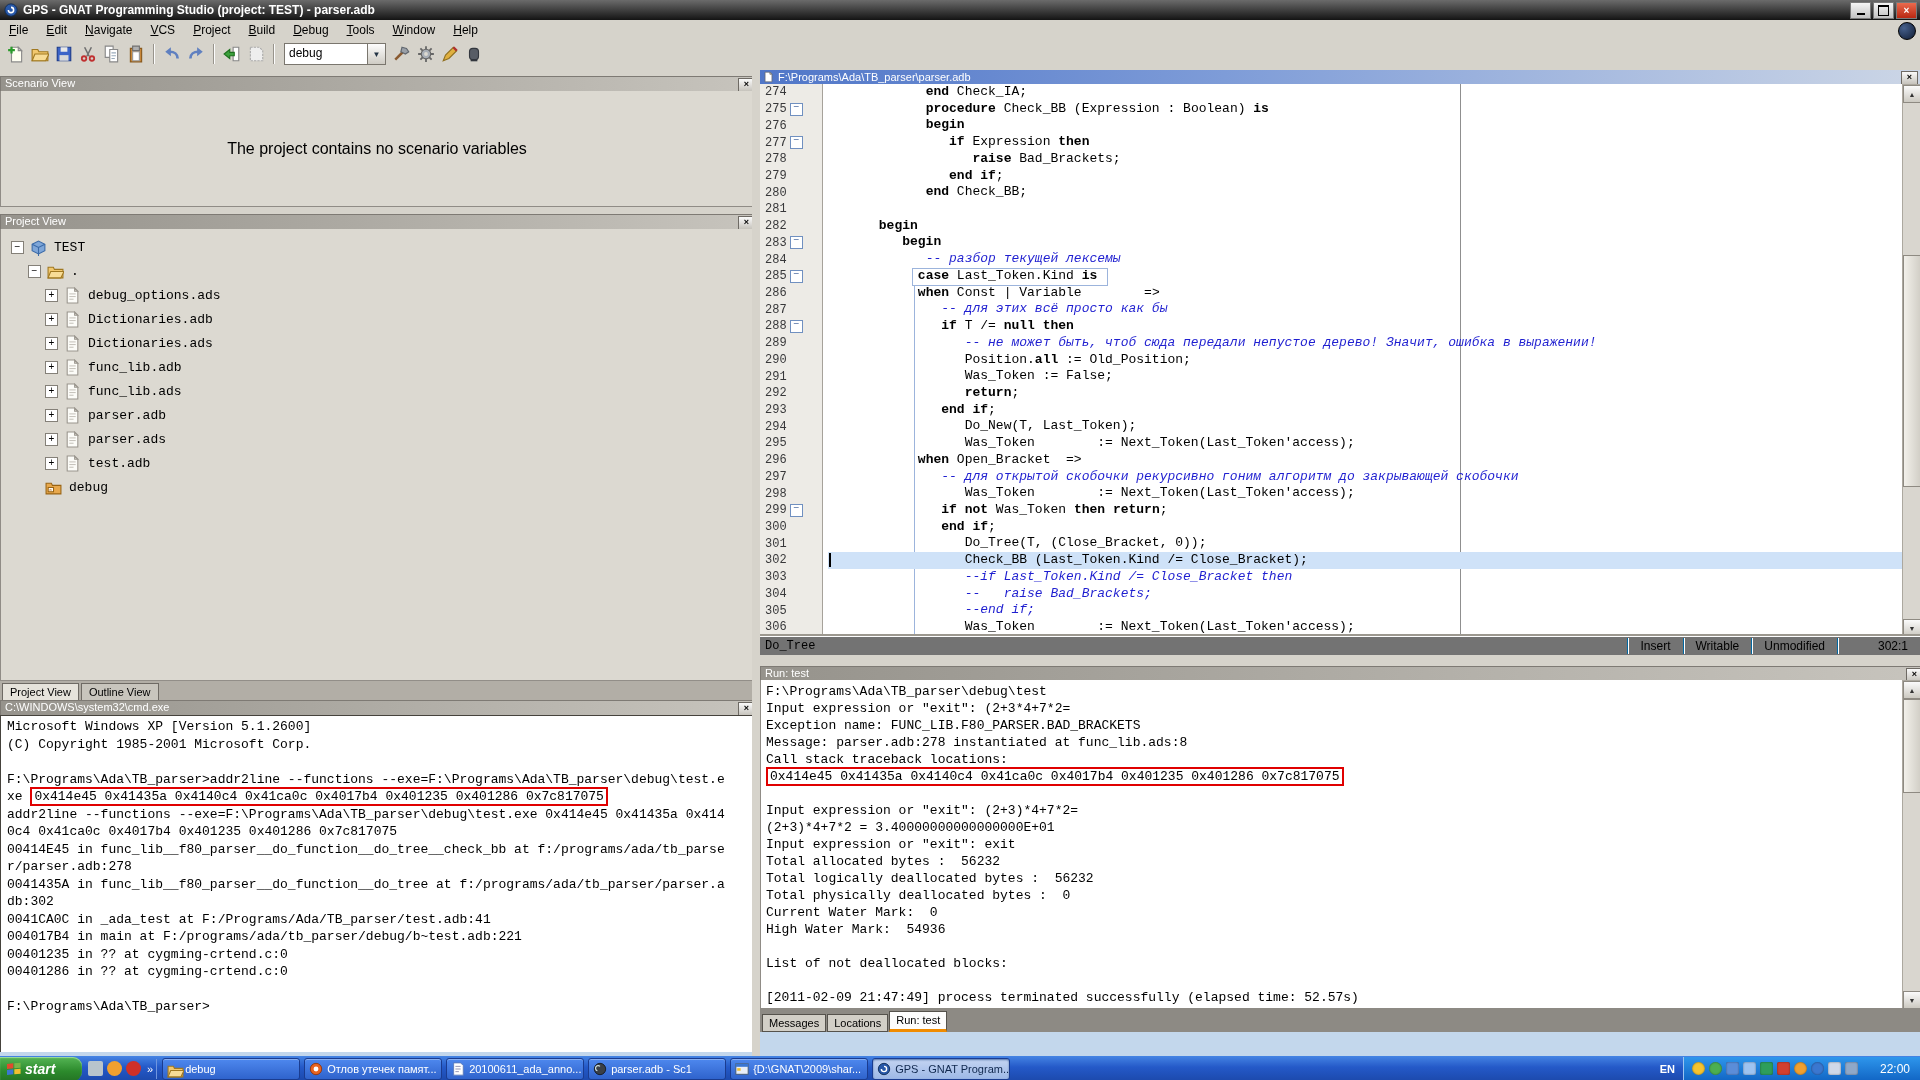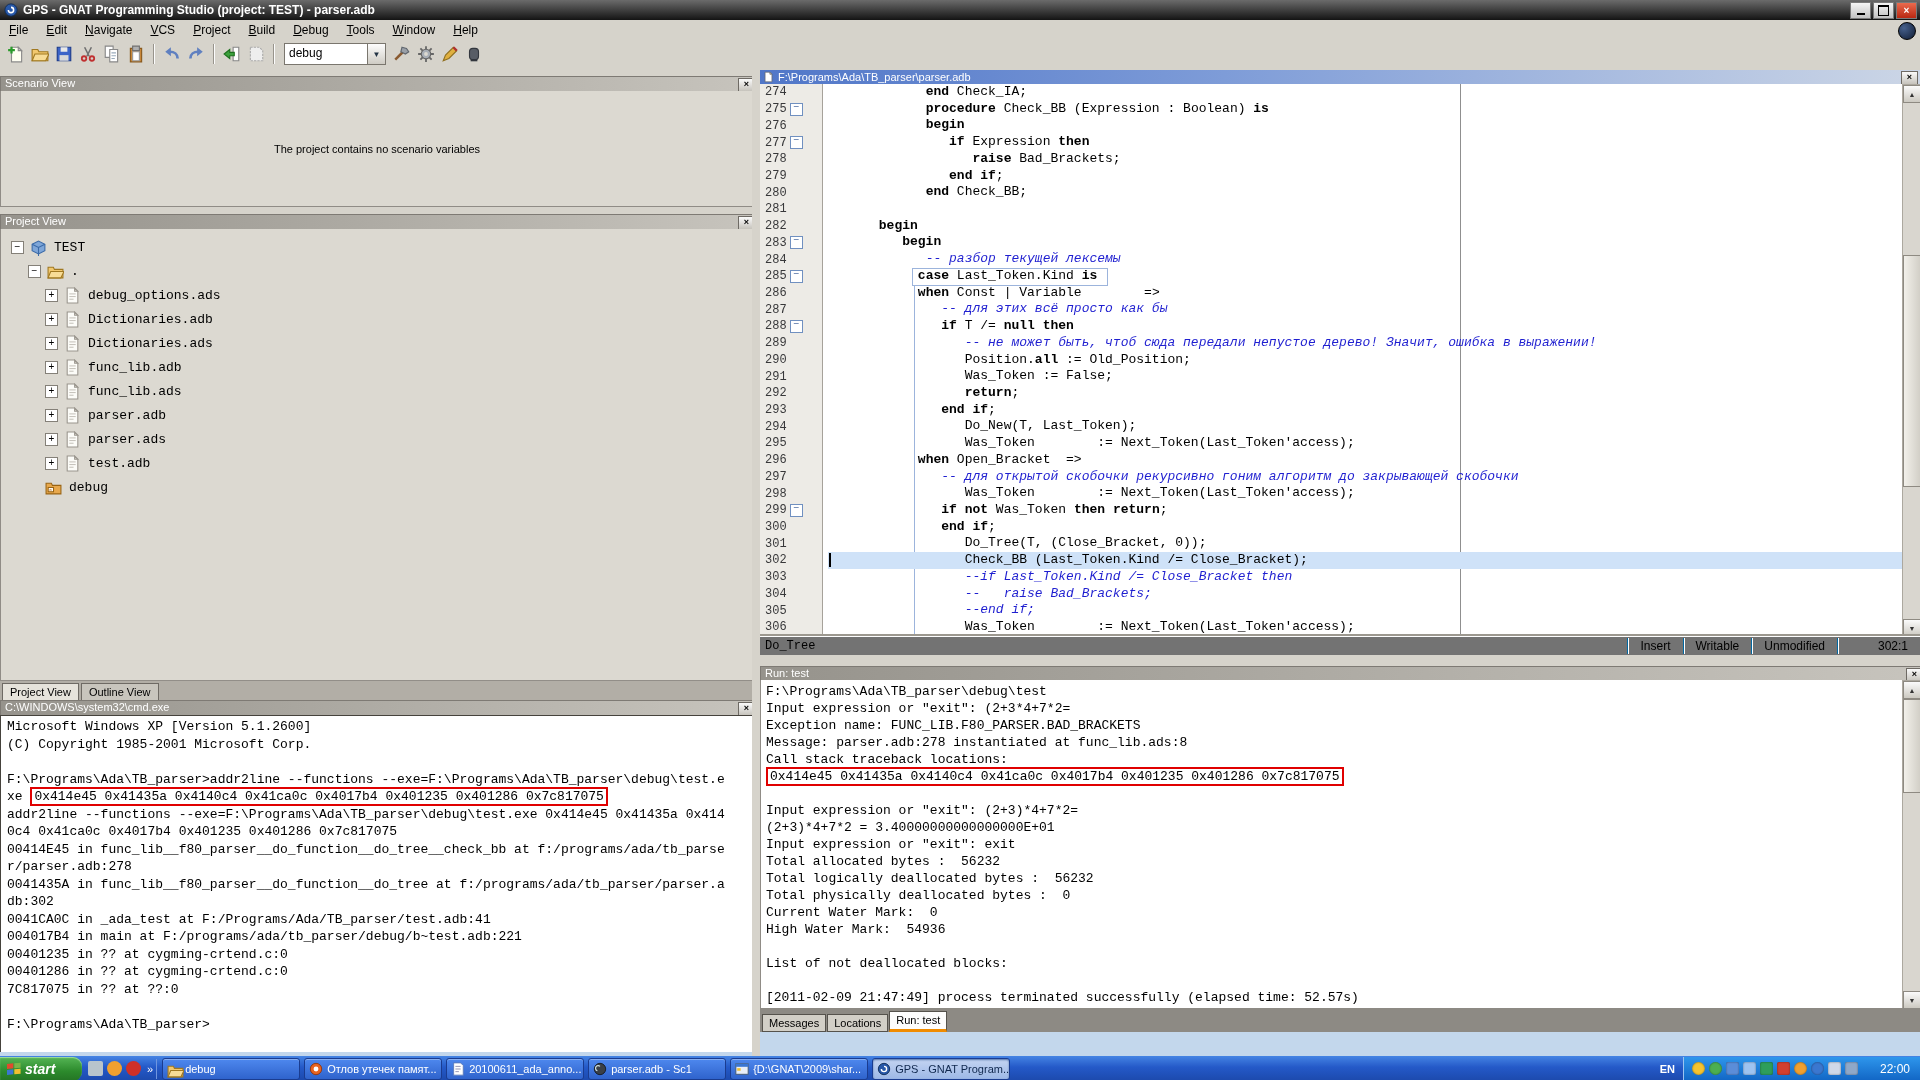--- a/index.html
+++ b/index.html
@@ -37,21 +37,21 @@
   
   .panel-title{background:linear-gradient(90deg,#96938c,#c7c4bd);border:1px solid #7e7a74;color:#fff;
                font-size:11px;line-height:13px;padding-left:4px;white-space:nowrap;}
   .close-btn{position:absolute;right:2px;top:1px;width:15px;height:12px;border:1px solid #6e6a64;
              background:linear-gradient(#fafafa,#c6c3bc);color:#000;font-size:9px;line-height:10px;
              text-align:center;font-weight:bold;}
   .panel-body{background:#dcd9d1;border:1px solid #908c86;border-top:none;}
 
   
   #scenario-title{left:0;top:76px;width:752px;height:15px;}
-  #scenario-body{left:0;top:91px;width:752px;height:115px;display:flex;align-items:center;justify-content:center;font-size:11px;}
+  #scenario-body{left:0;top:91px;width:752px;height:115px;display:flex;align-items:center;justify-content:center;font-size:16px;}
   #project-title{left:0;top:214px;width:752px;height:15px;}
   #project-body{left:0;top:229px;width:752px;height:451px;overflow:hidden;padding-top:6px;}
   .tree-row{height:24px;display:flex;align-items:center;font-family:"Liberation Mono",monospace;font-size:13px;}
   .expander{width:11px;height:11px;border:1px solid #848078;background:#fff;font-size:10px;line-height:9px;
             text-align:center;margin-right:6px;flex:none;font-family:"Liberation Sans",sans-serif;}
   .tree-ico{width:17px;height:17px;margin-right:7px;flex:none;}
   #left-tabs{left:0;top:680px;width:752px;height:20px;background:#b2aea6;display:flex;align-items:flex-end;padding-left:2px;border-top:1px solid #928e88;}
   .ltab{font-size:11px;padding:2px 7px;border:1px solid #6e6a64;background:#c8c5bd;margin-right:2px;}
   .ltab.active{background:#e6e3db;}
 
@@ -399,21 +399,20 @@
       <div class="t-line">addr2line --functions --exe=F:\Programs\Ada\TB_parser\debug\test.exe 0x414e45 0x41435a 0x414</div>
       <div class="t-line">0c4 0x41ca0c 0x4017b4 0x401235 0x401286 0x7c817075</div>
       <div class="t-line">00414E45 in func_lib__f80_parser__do_function__do_tree__check_bb at f:/programs/ada/tb_parse</div>
       <div class="t-line">r/parser.adb:278</div>
       <div class="t-line">0041435A in func_lib__f80_parser__do_function__do_tree at f:/programs/ada/tb_parser/parser.a</div>
       <div class="t-line">db:302</div>
       <div class="t-line">0041CA0C in _ada_test at F:/Programs/Ada/TB_parser/test.adb:41</div>
       <div class="t-line">004017B4 in main at F:/programs/ada/tb_parser/debug/b~test.adb:221</div>
       <div class="t-line">00401235 in ?? at cygming-crtend.c:0</div>
       <div class="t-line">00401286 in ?? at cygming-crtend.c:0</div>
-      <div class="t-line">7C817075 in ?? at ??:0</div>
       <div class="t-line"></div>
       <div class="t-line">F:\Programs\Ada\TB_parser&gt;</div>
     </div>
   <div class="abs" id="left-strip"></div>
   <div class="abs" id="vsplit"></div>
 
   <div class="abs" id="editor-title">
     <span class="fico"><svg viewBox="0 0 16 16" width="11" height="12">
           <path d="M3 1h7l3 3v11H3z" fill="#fff" stroke="#666"></path>
           <path d="M10 1l3 3h-3z" fill="#ccc" stroke="#666"></path>

